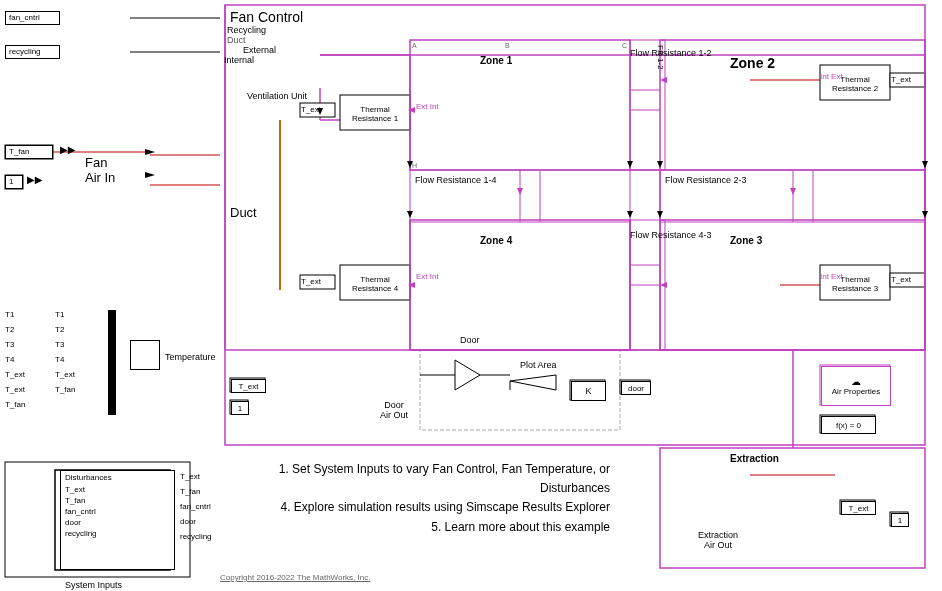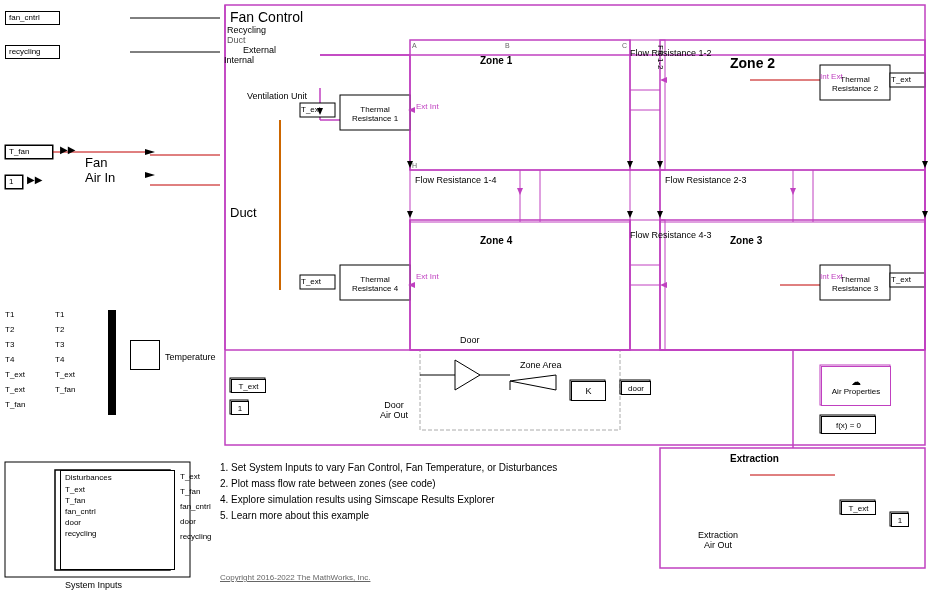--- a/index.html
+++ b/index.html
@@ -299,21 +299,21 @@
 
   <div class="label" style="left:412px; top:42px; font-size:7px; color:#666;">A</div>
   <div class="label" style="left:505px; top:42px; font-size:7px; color:#666;">B</div>
   <div class="label" style="left:622px; top:42px; font-size:7px; color:#666;">C</div>
   <div class="label" style="left:412px; top:162px; font-size:7px; color:#666;">H</div>
 
   <div class="label" style="left:460px; top:335px; font-size:9px;">Door</div>
 
   <div class="label" style="left:380px; top:400px; font-size:9px; text-align:center;">Door<br>Air Out</div>
 
-  <div class="label" style="left:520px; top:360px; font-size:9px;">Zone Area</div>
+  <div class="label" style="left:520px; top:360px; font-size:9px;">Plot Area</div>
 
   <div style="position:absolute; left:571px; top:381px; width:35px; height:20px; background:#fff; border:1px solid #000; display:flex; align-items:center; justify-content:center; font-size:9px;">K</div>
 
   <div style="position:absolute; left:621px; top:381px; width:30px; height:14px; background:#fff; border:1px solid #000; display:flex; align-items:center; justify-content:center; font-size:8px;">door</div>
 
   <div style="position:absolute; left:231px; top:379px; width:35px; height:14px; background:#fff; border:1px solid #000; display:flex; align-items:center; justify-content:center; font-size:8px;">T_ext</div>
 
   <div style="position:absolute; left:231px; top:401px; width:18px; height:14px; background:#fff; border:1px solid #000; display:flex; align-items:center; justify-content:center; font-size:8px;">1</div>
 
   <div style="position:absolute; left:821px; top:366px; width:70px; height:40px; background:#fff; border:1px solid #c040c0; display:flex; flex-direction:column; align-items:center; justify-content:center; font-size:8px; text-align:center;">
@@ -371,22 +371,21 @@
     <div style="position:absolute; left:175px; top:25px; font-size:8px;">T_fan</div>
     <div style="position:absolute; left:175px; top:40px; font-size:8px;">fan_cntrl</div>
     <div style="position:absolute; left:175px; top:55px; font-size:8px;">door</div>
     <div style="position:absolute; left:175px; top:70px; font-size:8px;">recycling</div>
   </div>
   <div class="label" style="left:65px; top:580px; font-size:9px;">
     <span>System Inputs</span>
   </div>
 
   <div class="building-vent-text">
-    <div style="font-size:10px; line-height:1.6;">
+    <div style="font-size:12px; line-height:1.6;text-align:right;">
       <div>1. Set System Inputs to vary Fan Control, Fan Temperature, or Disturbances</div>
-      <div>2. Plot mass flow rate between zones (see code)</div>
       <div>4. Explore simulation results using Simscape Results Explorer</div>
       <div>5. Learn more about this example</div>
     </div>
   </div>
   <div class="copyright">Copyright 2016-2022 The MathWorks, Inc.</div>
 
 </div>
 
 </body></html>

